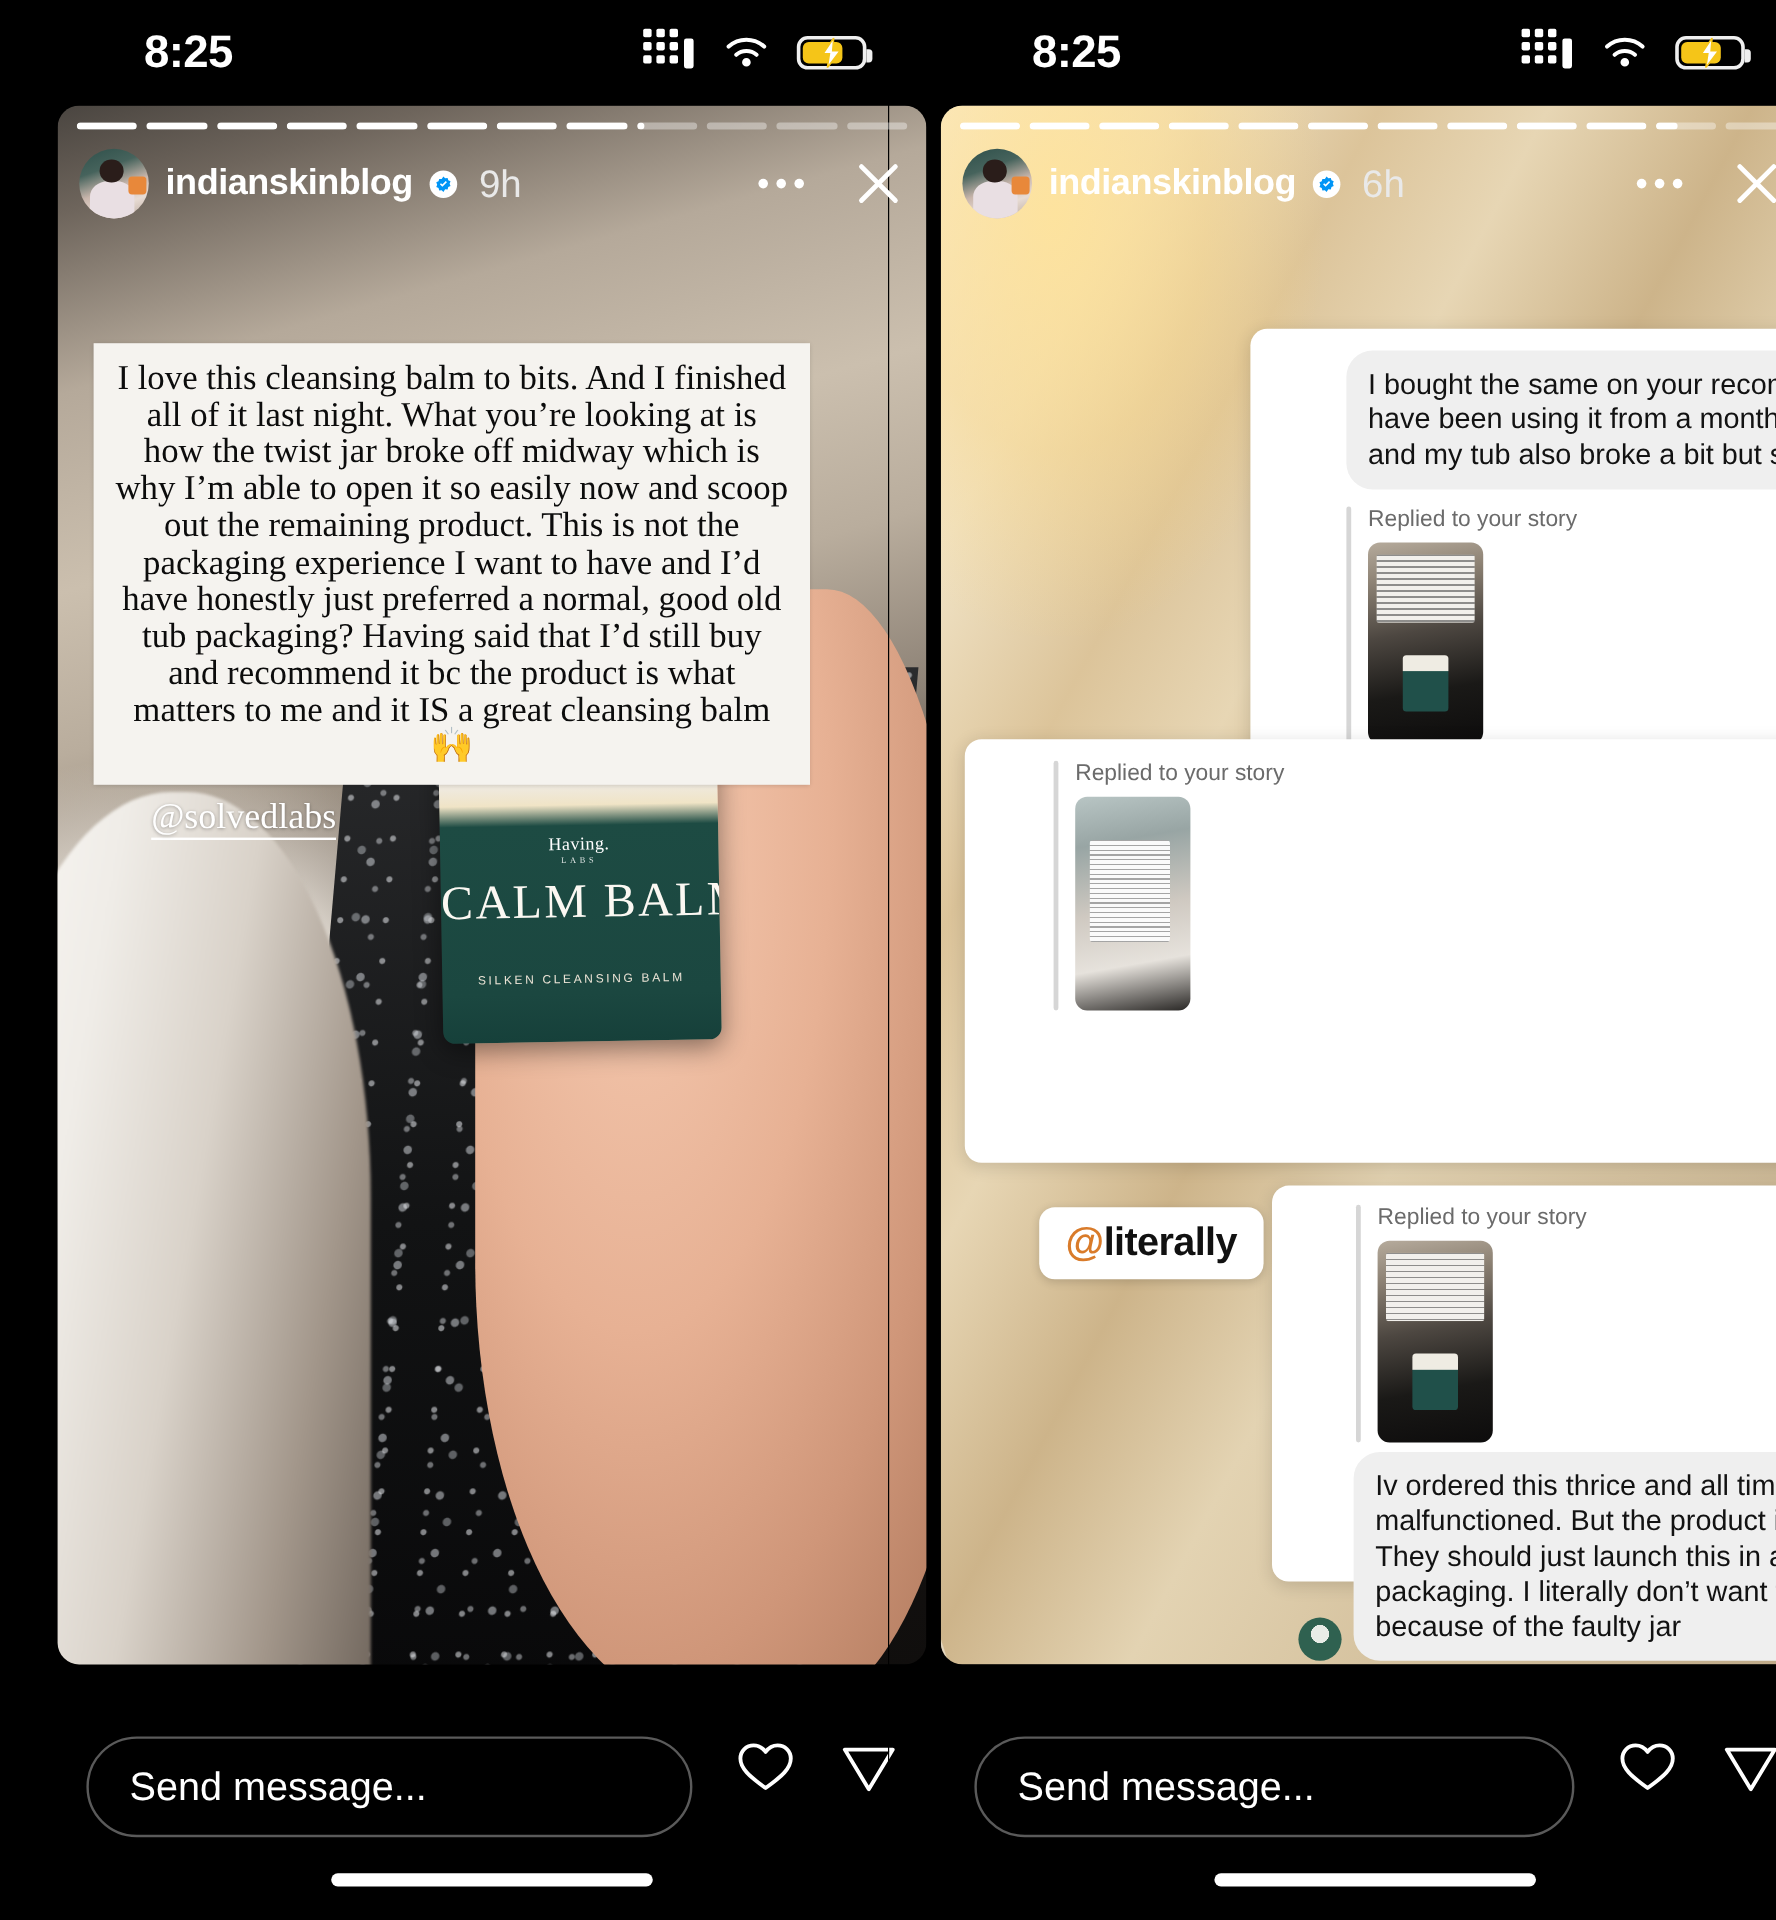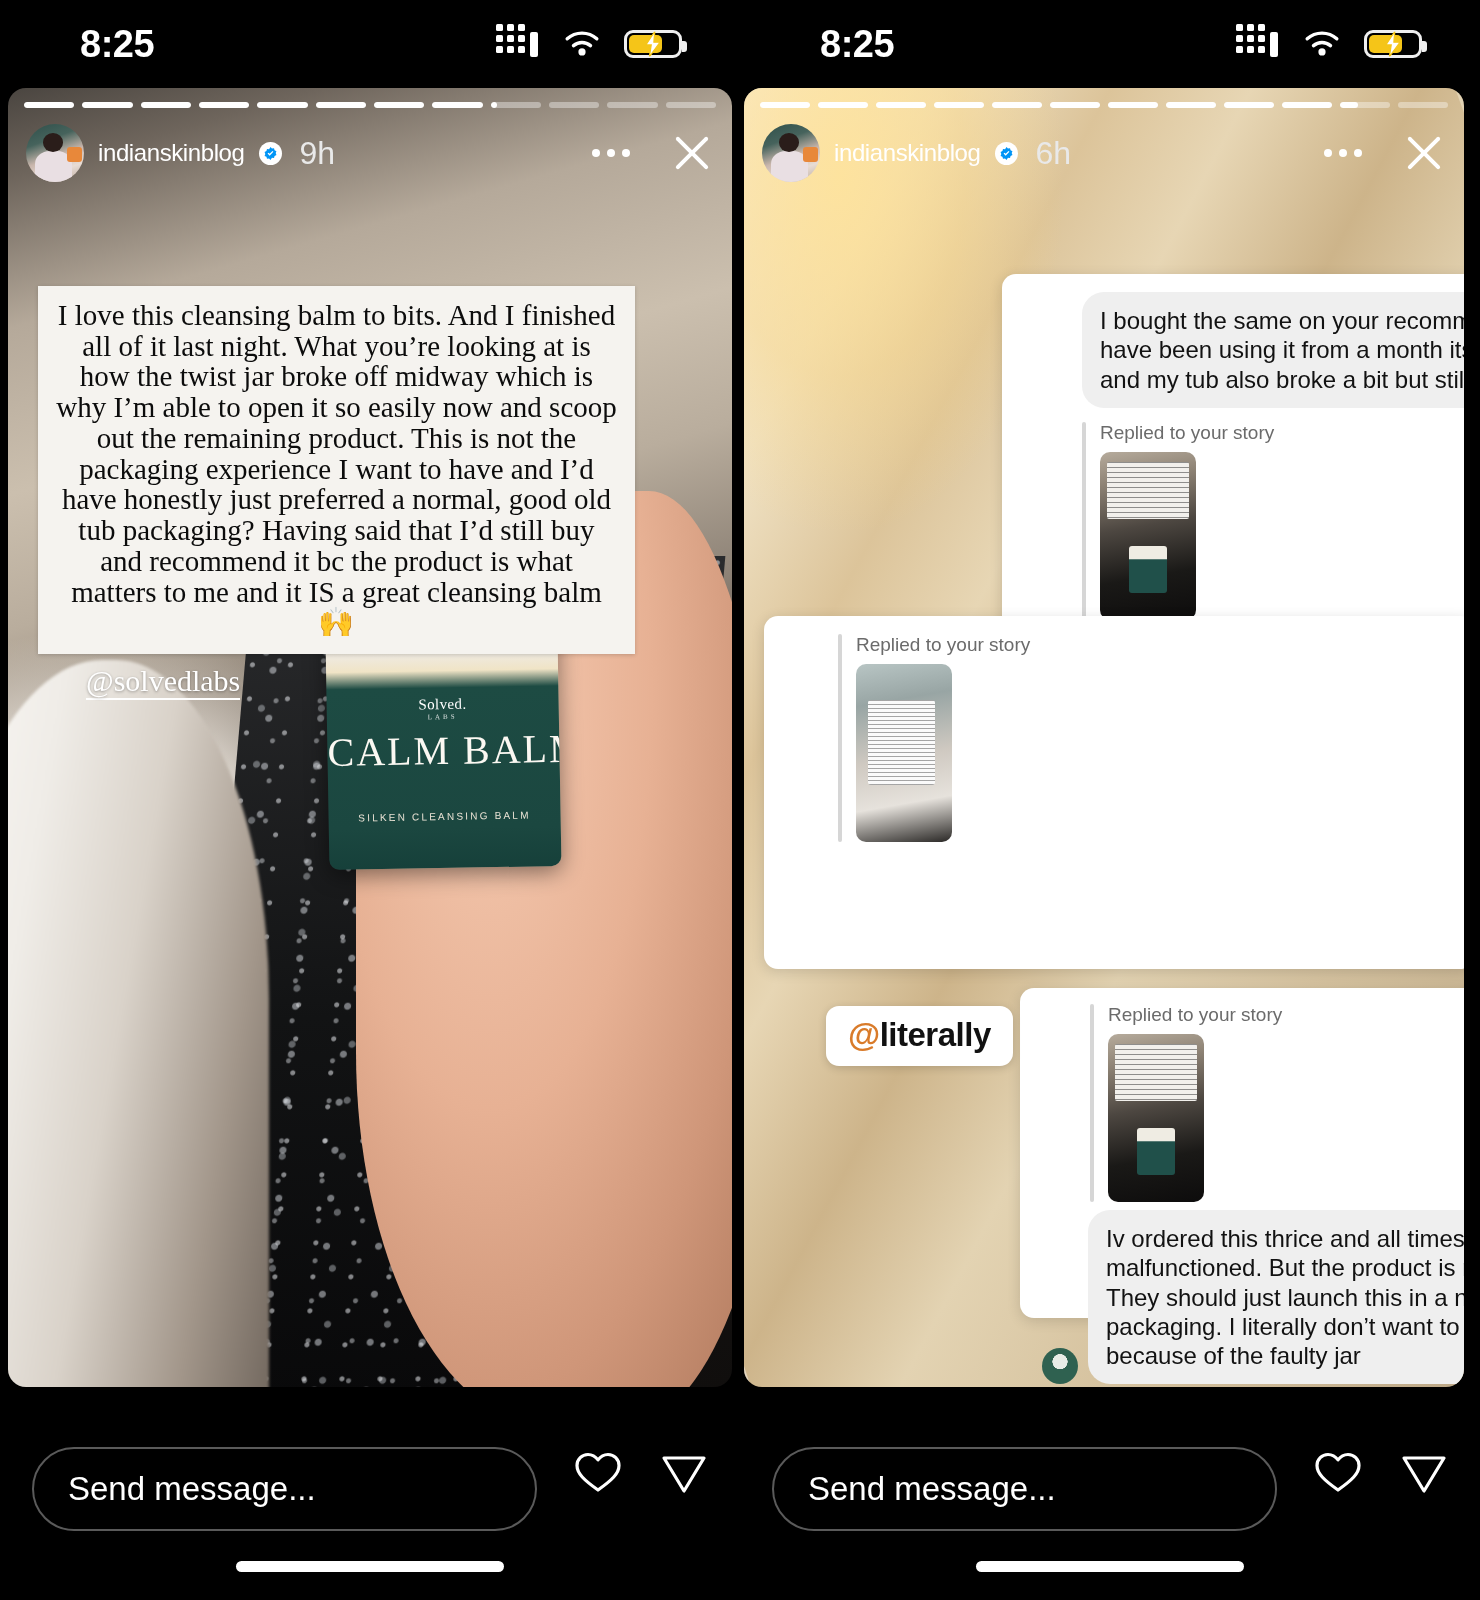--- a/index.html
+++ b/index.html
@@ -1,21 +1,21 @@
 <!DOCTYPE html>
 <html><head>
 <meta charset="utf-8">
 <style>
   * { box-sizing: border-box; margin:0; padding:0; }
   html,body{
     width:1480px; height:1600px; background:#000;
     font-family:"Liberation Sans", sans-serif;
     overflow:hidden;
   }
-  .screen{ position:relative; width:1480px; height:1600px; background:#000; display:flex; }
+  .screen{ position:relative; width:1480px; height:1600px; background:#000; display:flex;padding-left:40px; }
   .phone{ position:relative; width:740px; height:1600px; background:#000; }
   .phone.right{ width:740px; }
 
   
   .statusbar{
     position:relative; height:88px; width:100%;
     display:flex; align-items:center; justify-content:space-between;
     padding:0 58px 0 80px; color:#fff;
   }
   .clock{ font-size:38px; font-weight:600; letter-spacing:-0.5px; }
@@ -111,21 +111,21 @@
     position:absolute; top:34px; left:18px; right:18px; height:62px; z-index:6;
     display:flex; align-items:center; gap:14px; color:#fff;
   }
   .avatar{
     width:58px;height:58px;border-radius:50%;flex:0 0 58px; overflow:hidden; position:relative;
     background:linear-gradient(160deg,#2e4f4a 0%,#46635c 30%,#c9b6ac 55%,#e8dcd4 75%,#b8a79c 100%);
   }
   .avatar .head{position:absolute;left:30%;top:16%;width:34%;height:32%;border-radius:50%;background:#2a1d1a;}
   .avatar .body{position:absolute;left:16%;top:46%;width:64%;height:56%;border-radius:40% 40% 6% 6%;background:#e9dfe3;}
   .avatar .tag{position:absolute;right:4%;top:40%;width:26%;height:26%;border-radius:3px;background:#e8883a;}
-  .uname{ font-size:24px; font-weight:400; letter-spacing:-.4px; }
+  .uname{ font-size:30px; font-weight:700; letter-spacing:-.4px; }
   .verified{ width:23px;height:23px;border-radius:50%;background:#fff;display:inline-flex;align-items:center;justify-content:center;flex:0 0 23px;}
   .verified svg{ width:15px;height:15px; }
   .ago{ font-size:32px; color:#e9e9e9; font-weight:400; margin-left:4px;}
   .spacer{ flex:1; }
   .dots{ display:flex; gap:7px; margin-right:26px; }
   .dots i{ width:8px;height:8px;border-radius:50%;background:#fff;display:block;}
   .xbtn{ width:44px;height:44px;position:relative; }
   .xbtn:before,.xbtn:after{ content:""; position:absolute; left:50%; top:50%; width:44px; height:4px;
     background:#fff; border-radius:2px; }
   .xbtn:before{ transform:translate(-50%,-50%) rotate(45deg); }
@@ -265,21 +265,21 @@
         </div>
       </div>
     </div>
 
     <div class="story l">
       <div class="bg bg-left">
         <div class="tub"></div>
         <div class="hand"></div>
         <div class="jar">
           <div class="brand">
-            <span>Solved.</span>
+            <span>Having.</span>
             <small>LABS</small>
           </div>
           <div class="big">CALM BALM</div>
           <div class="sub">SILKEN CLEANSING BALM</div>
         </div>
       </div>
 
       <div class="progress" id="prog-left">
           <div class="seg">
             <span style="width: 100%;"></span>

